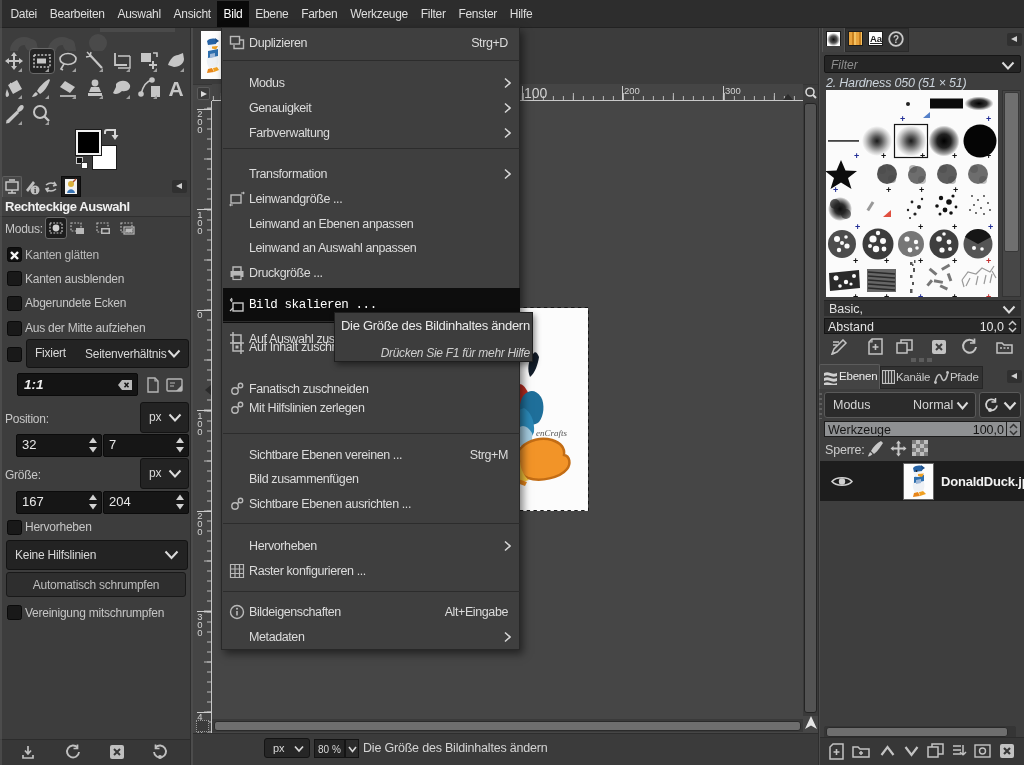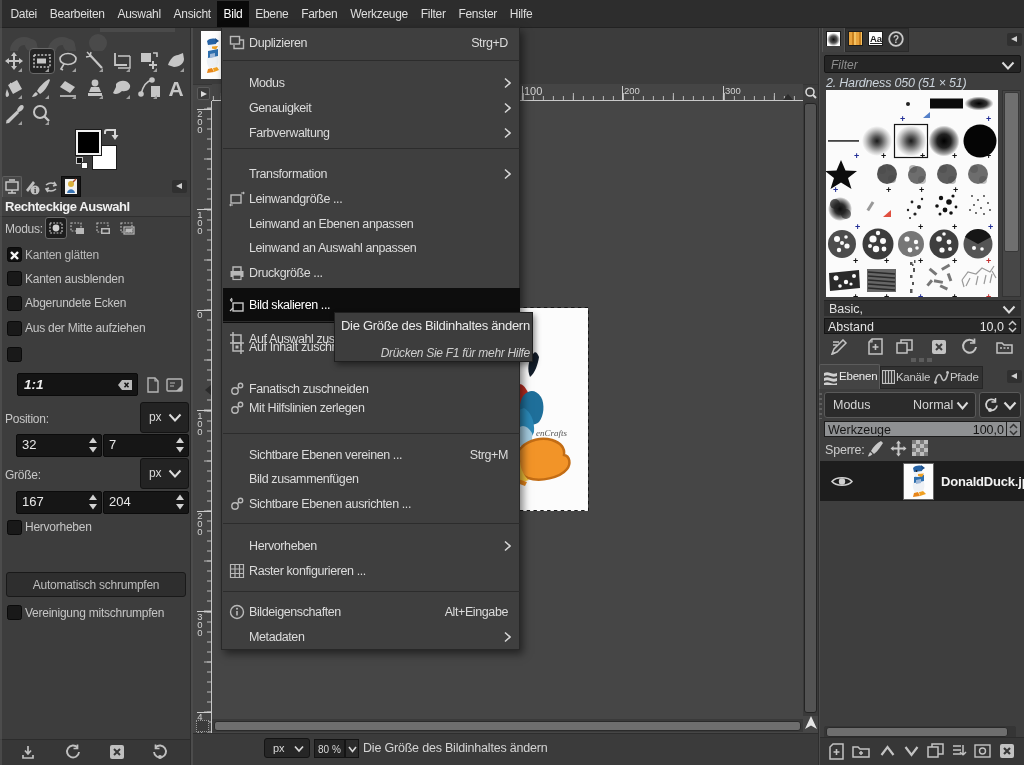--- a/index.html
+++ b/index.html
@@ -69,21 +69,21 @@
 
 <div class="ab" id="hruler" style="left:212px;top:84px;width:591px;height:17px;background:#454545;border-bottom:1px solid #c9c9c9;box-sizing:border-box;">
   <div class="ab" style="left:0;bottom:0;width:591px;height:4px;
     background:repeating-linear-gradient(90deg,#b9b9b9 0 1px,transparent 1px 10.05px);background-position:8.9px 0;"></div>
   <div class="ab" style="left:0;bottom:0;width:591px;height:7px;
     background:repeating-linear-gradient(90deg,#b9b9b9 0 1px,transparent 1px 50.25px);background-position:8.9px 0;"></div>
   <div class="ab" style="left:209px;bottom:0;width:1px;height:14px;background:#cccccc;"></div>
   <div class="ab" style="left:309.5px;bottom:0;width:1px;height:14px;background:#cccccc;"></div>
   <div class="ab" style="left:410px;bottom:0;width:1px;height:14px;background:#cccccc;"></div>
   <div class="ab" style="left:510.5px;bottom:0;width:1px;height:14px;background:#cccccc;"></div>
-  <div class="ab" style="left:312px;top:1px;font-size:11px;color:#d2d2d2;">100</div>
+  <div class="ab" style="left:312px;top:1px;font-size:14px;color:#d2d2d2;">100</div>
   <div class="ab" style="left:412px;top:1px;font-size:9.5px;color:#d2d2d2;">200</div>
   <div class="ab" style="left:513px;top:1px;font-size:9.5px;color:#d2d2d2;">300</div>
   <div class="ab" style="left:571px;bottom:0;width:0;height:0;border-left:5px solid transparent;border-right:5px solid transparent;border-bottom:6px solid #2b2b2b;"></div>
 </div>
 
 <div class="ab" id="vruler" style="left:193px;top:101px;width:19px;height:634px;background:#454545;border-right:1px solid #c9c9c9;box-sizing:border-box;">
   <div class="ab" style="right:0;top:0;width:4px;height:634px;
     background:repeating-linear-gradient(180deg,#b9b9b9 0 1px,transparent 1px 10.05px);background-position:0 7.5px;"></div>
   <div class="ab" style="right:0;top:0;width:7px;height:634px;
     background:repeating-linear-gradient(180deg,#b9b9b9 0 1px,transparent 1px 50.25px);background-position:0 7.5px;"></div>
@@ -359,20 +359,27 @@
 </div>
 <span class="ab lbl" style="left:25px;top:247.5px;color:#b9b9b9;">Kanten glätten</span>
 <div class="ab chk" style="left:7px;top:271px;"></div>
 <span class="ab lbl" style="left:25px;top:271.5px;">Kanten ausblenden</span>
 <div class="ab chk" style="left:7px;top:295.5px;"></div>
 <span class="ab lbl" style="left:25px;top:296px;">Abgerundete Ecken</span>
 <div class="ab chk" style="left:7px;top:320.5px;"></div>
 <span class="ab lbl" style="left:25px;top:321px;">Aus der Mitte aufziehen</span>
 
 <div class="ab chk" style="left:7px;top:347px;"></div>
+<div class="ab dkbtn" style="left:26px;top:339px;width:161px;height:27px;">
+  <span class="ab lbl" style="left:8px;top:6px;color:#d8d8d8;">Fixiert</span>
+  <span class="ab lbl" style="left:58px;top:6.5px;color:#d8d8d8;">Seitenverhältnis</span>
+  <svg class="ab" style="right:7px;top:9px;" width="14" height="10">
+        <path d="M1.5 1.5 L7 7.5 L12.5 1.5" fill="none" stroke="#dcdcdc" stroke-width="2"></path>
+      </svg>
+</div>
 
 <div class="ab" style="left:17px;top:373px;width:121px;height:23px;background:#141414;border:1px solid #0a0a0a;border-radius:2px;box-sizing:border-box;">
   <span class="ab" style="left:6px;top:3px;font-size:13.5px;font-style:italic;font-weight:bold;color:#ededed;">1:1</span>
   <svg class="ab" style="right:4px;top:4.5px;" width="15" height="12">
         <path d="M4 1 L14 1 L14 11 L4 11 L0 6 Z" fill="#b9b9b9"></path>
         <path d="M6.5 3.8 L10.5 8.2 M10.5 3.8 L6.5 8.2" stroke="#141414" stroke-width="1.5"></path>
       </svg>
 </div>
 <svg class="ab" style="left:146px;top:377px;" width="14" height="16">
       <path d="M2 1 L9 1 L12 4 L12 15 L2 15 Z" fill="none" stroke="#b5b5b5" stroke-width="1.4"></path>
@@ -424,20 +431,26 @@
   <span class="ab" style="left:5px;top:2.5px;">204</span>
   <svg class="ab" style="right:3px;top:2px;" width="10" height="16">
         <path d="M5 0.5 L9 6 L1 6 Z" fill="#d2d2d2"></path>
         <path d="M5 15.5 L1 10 L9 10 Z" fill="#d2d2d2"></path>
       </svg>
 </div>
 
 <div class="ab chk" style="left:7px;top:519.5px;"></div>
 <span class="ab lbl" style="left:25px;top:520px;">Hervorheben</span>
 
+<div class="ab dkbtn" style="left:6px;top:540px;width:180px;height:28px;">
+  <span class="ab lbl" style="left:8px;top:7px;color:#d8d8d8;">Keine Hilfslinien</span>
+  <svg class="ab" style="right:8px;top:9px;" width="15" height="11">
+        <path d="M1.5 1.5 L7.5 8 L13.5 1.5" fill="none" stroke="#dcdcdc" stroke-width="2"></path>
+      </svg>
+</div>
 
 <div class="ab" style="left:6px;top:571.5px;width:180px;height:25px;background:#2e2e2e;border:1px solid #191919;border-radius:3px;box-sizing:border-box;">
   <span class="ab lbl" style="left:50%;top:5px;transform:translateX(-50%);color:#bdbdbd;">Automatisch schrumpfen</span>
 </div>
 <div class="ab chk" style="left:7px;top:605px;"></div>
 <span class="ab lbl" style="left:25px;top:605.5px;">Vereinigung mitschrumpfen</span>
 
 <div class="ab" style="left:0;top:739px;width:190px;height:26px;background:#373737;border-top:1px solid #2c2c2c;">
   <svg class="ab" style="left:21px;top:5px;" width="14" height="15">
         <path d="M7 1 L7 8 M4 5.5 L7 9 L10 5.5" fill="none" stroke="#c0c0c0" stroke-width="1.7"></path>
@@ -926,21 +939,21 @@
         <span class="t">Leinwand an Auswahl anpassen</span>
       </div>
   <div class="mi" style="top:232.5px;">
     <svg class="ic" viewBox="0 0 16 16">
           <path d="M4 6 L4 2 L12 2 L12 6" fill="none" stroke="#b9b9b9" stroke-width="1.4"></path>
           <rect x="1.5" y="6" width="13" height="6" fill="#b9b9b9"></rect>
           <rect x="4" y="10" width="8" height="4.5" fill="#3f3f3f" stroke="#b9b9b9" stroke-width="1.2"></rect>
         </svg>
     <span class="t">Druckgröße ...</span>
       </div>
-  <div class="mi mhl" style="top:259.5px;height:35px;width:297px;">
+  <div class="mi mhl" style="top:259.5px;height:35px;width:297px;font-family:Liberation Mono, monospace;">
     <svg class="ic" viewBox="0 0 16 16">
           <rect x="4" y="6" width="10" height="8" fill="none" stroke="#c9c9c9" stroke-width="1.4"></rect>
           <path d="M4 3 L1.5 3 M3 1 L1.5 3 L3 5" stroke="#c9c9c9" stroke-width="1.2" fill="none"></path>
           <path d="M1 14 L4 11" stroke="#c9c9c9" stroke-width="1.2"></path>
         </svg>
     <span class="t" style="color:#fff;">Bild skalieren ...</span>
       </div>
   <div class="msep" style="top:292.6px;"></div>
   <div class="mi" style="top:298.2px;">
     <svg class="ic" viewBox="0 0 16 16">

